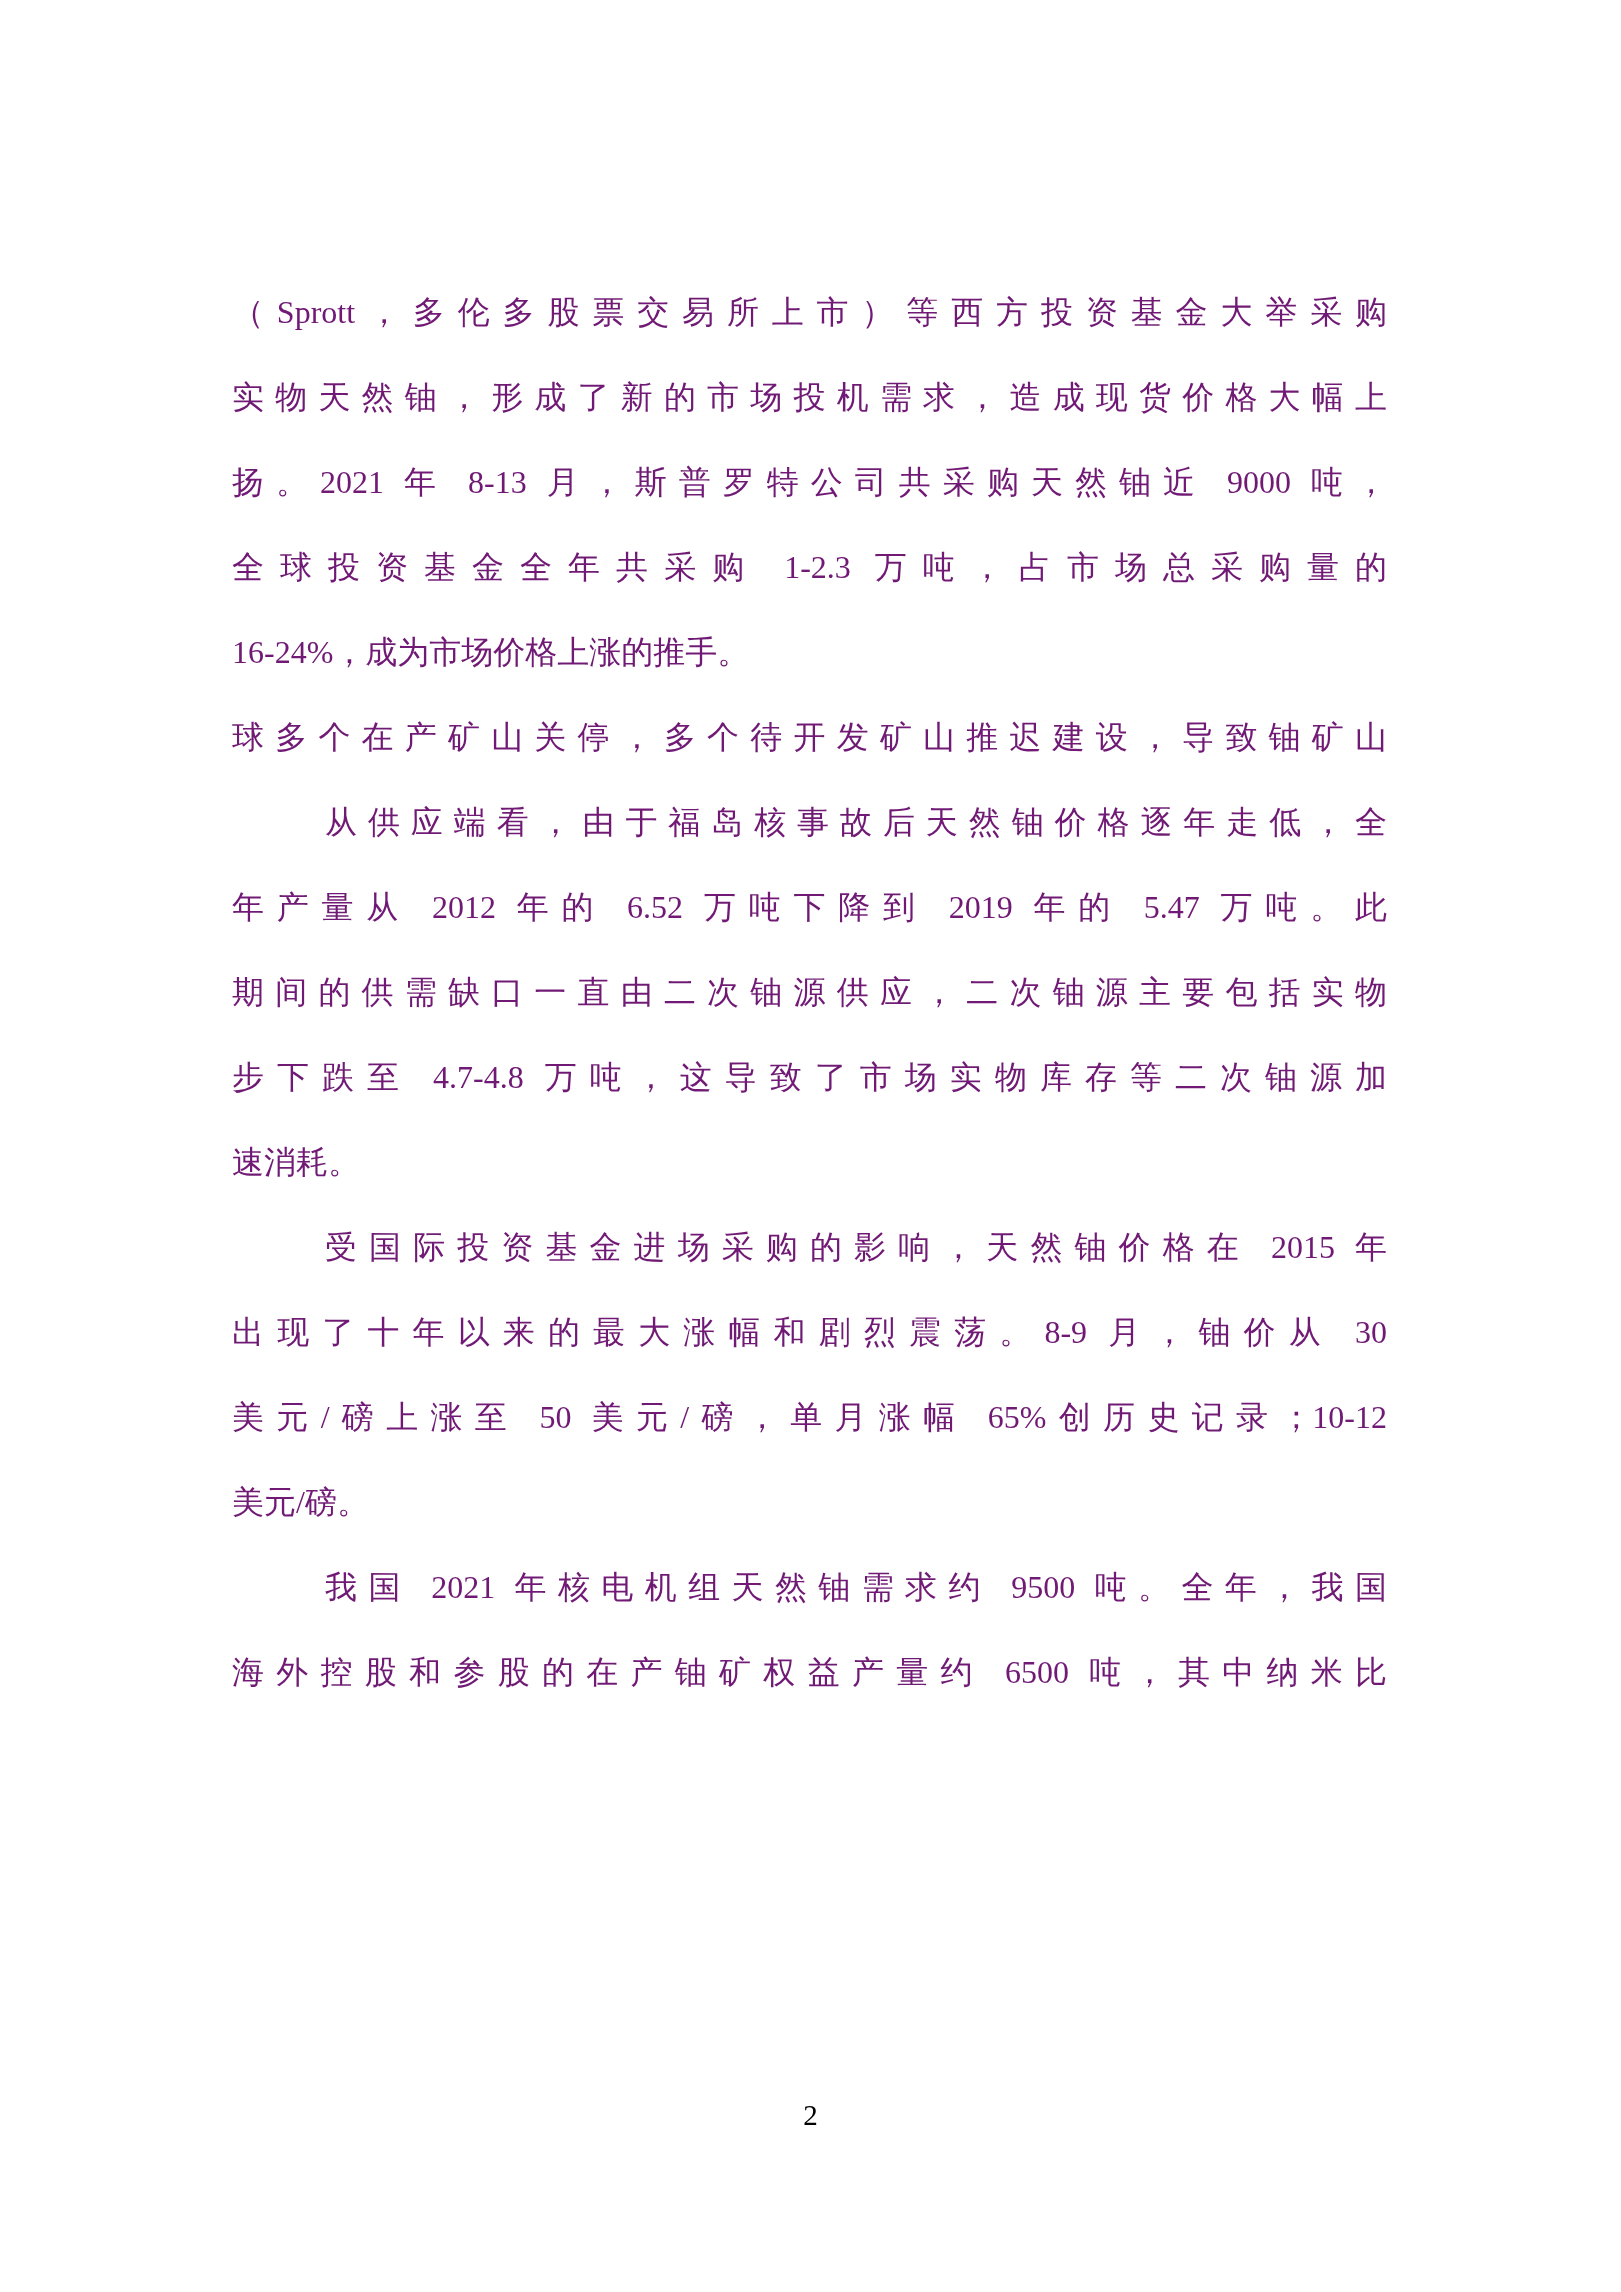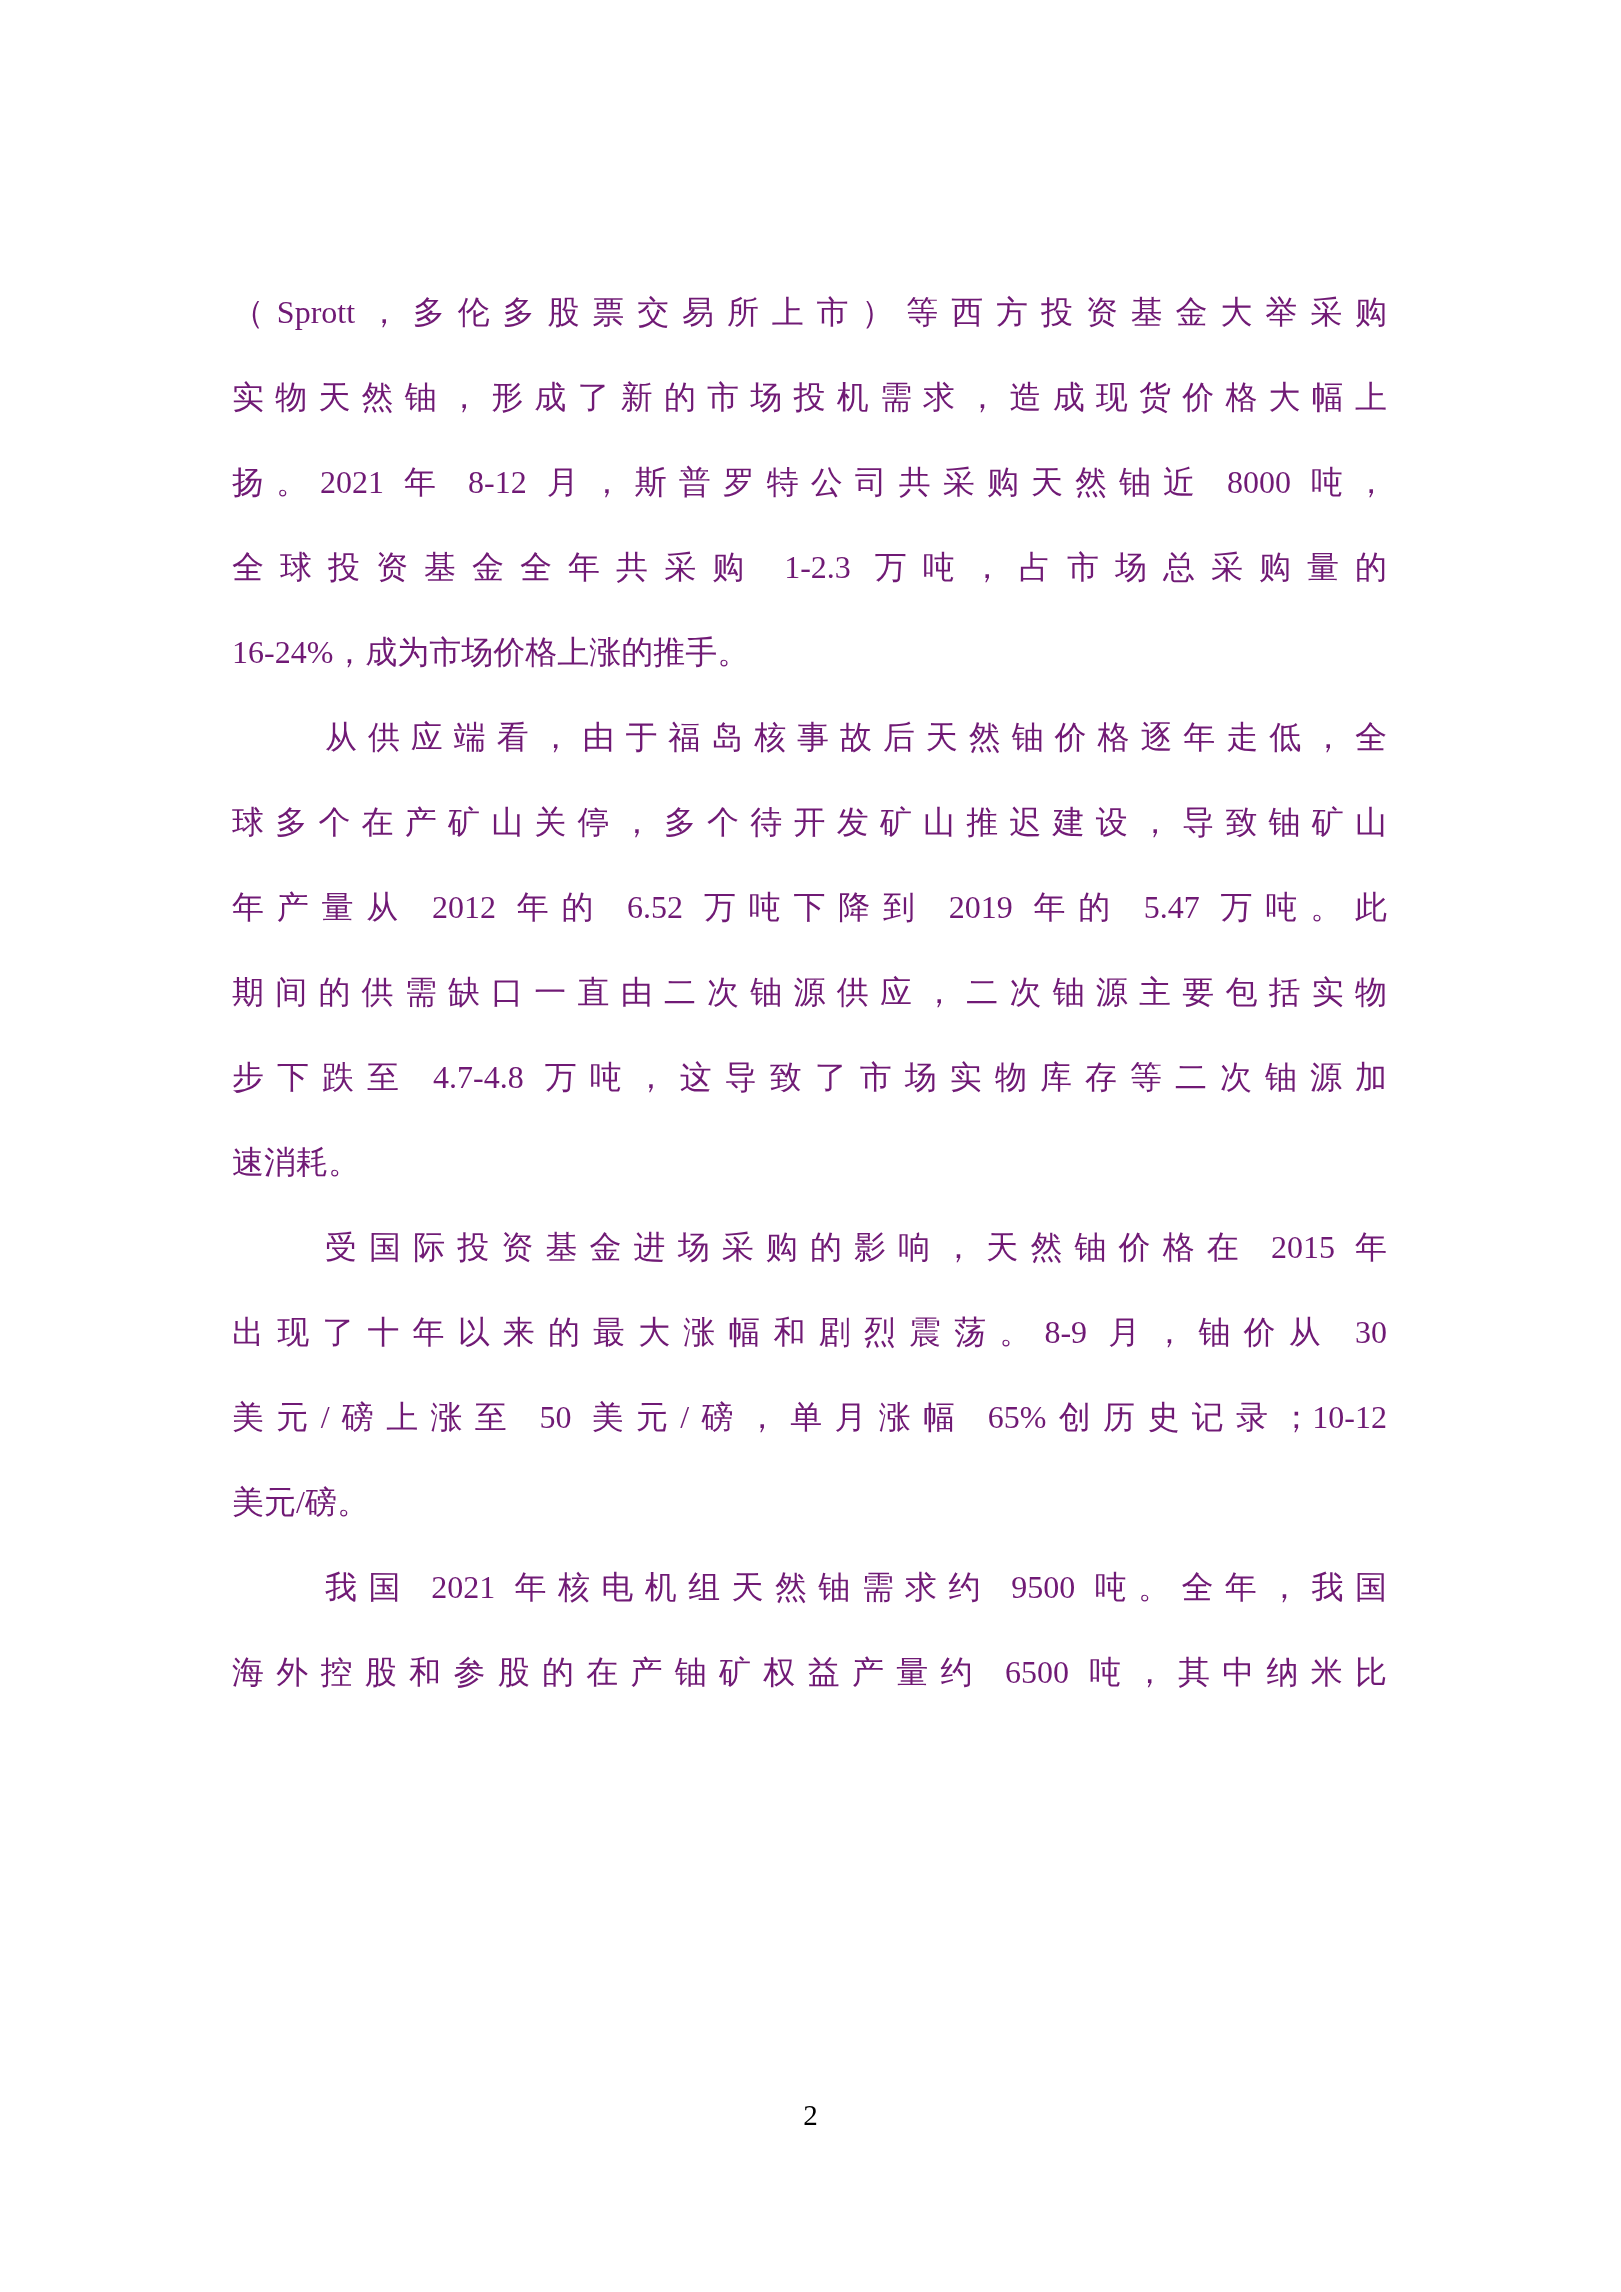--- a/index.html
+++ b/index.html
@@ -48,25 +48,25 @@
     color: #000000;
   }
 </style>
 </head>
 <body>
 
 <div class="page">
   <div class="text-body">
       <div class="line fill">（Sprott，多伦多股票交易所上市）等西方投资基金大举采购</div>
       <div class="line fill">实物天然铀，形成了新的市场投机需求，造成现货价格大幅上</div>
-      <div class="line fill">扬。2021 年 8-12 月，斯普罗特公司共采购天然铀近 8000 吨，</div>
+      <div class="line fill">扬。2021 年 8-13 月，斯普罗特公司共采购天然铀近 9000 吨，</div>
       <div class="line fill">全球投资基金全年共采购 1-2.3 万吨，占市场总采购量的</div>
       <div class="line">16-24%，成为市场价格上涨的推手。</div>
+      <div class="line fill">球多个在产矿山关停，多个待开发矿山推迟建设，导致铀矿山</div>
       <div class="line fill indent">从供应端看，由于福岛核事故后天然铀价格逐年走低，全</div>
-      <div class="line fill">球多个在产矿山关停，多个待开发矿山推迟建设，导致铀矿山</div>
       <div class="line fill">年产量从 2012 年的 6.52 万吨下降到 2019 年的 5.47 万吨。此</div>
       <div class="line fill">期间的供需缺口一直由二次铀源供应，二次铀源主要包括实物</div>
       <div class="line fill">步下跌至 4.7-4.8 万吨，这导致了市场实物库存等二次铀源加</div>
       <div class="line">速消耗。</div>
       <div class="line fill indent">受国际投资基金进场采购的影响，天然铀价格在 2015 年</div>
       <div class="line fill">出现了十年以来的最大涨幅和剧烈震荡。8-9 月，铀价从 30</div>
       <div class="line fill">美元/磅上涨至 50 美元/磅，单月涨幅 65%创历史记录；10-12</div>
       <div class="line">美元/磅。</div>
       <div class="line fill indent">我国 2021 年核电机组天然铀需求约 9500 吨。全年，我国</div>
       <div class="line fill">海外控股和参股的在产铀矿权益产量约 6500 吨，其中纳米比</div>

